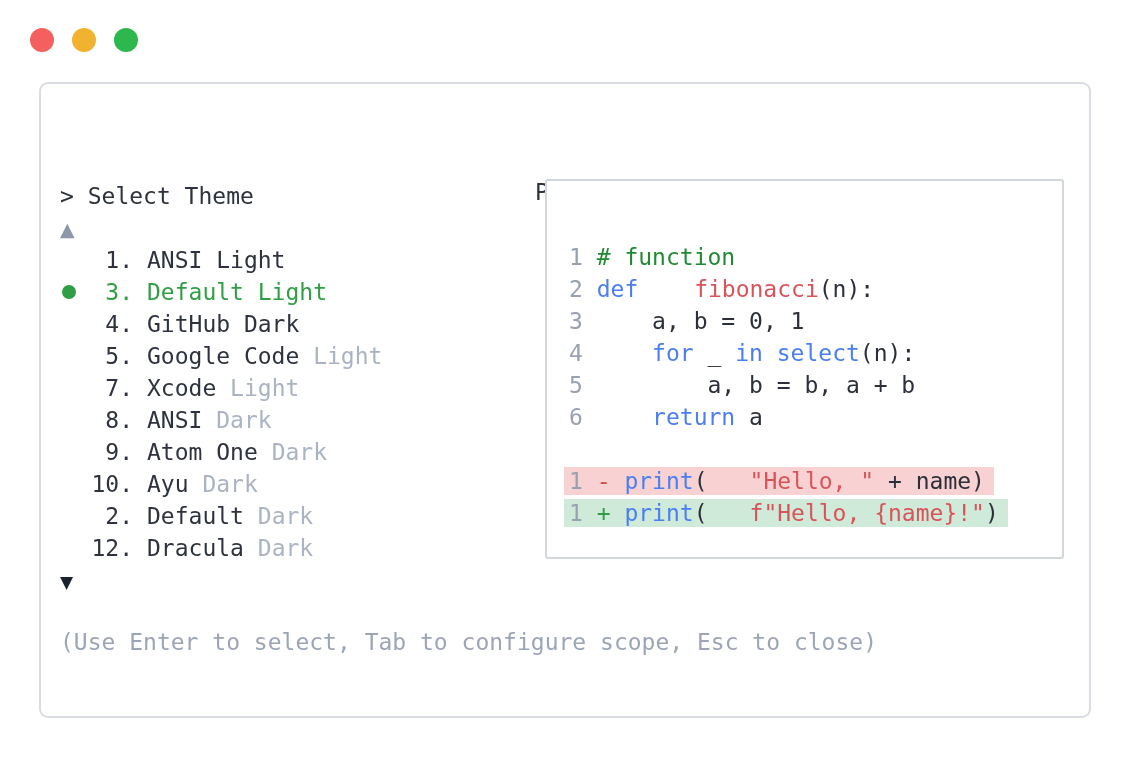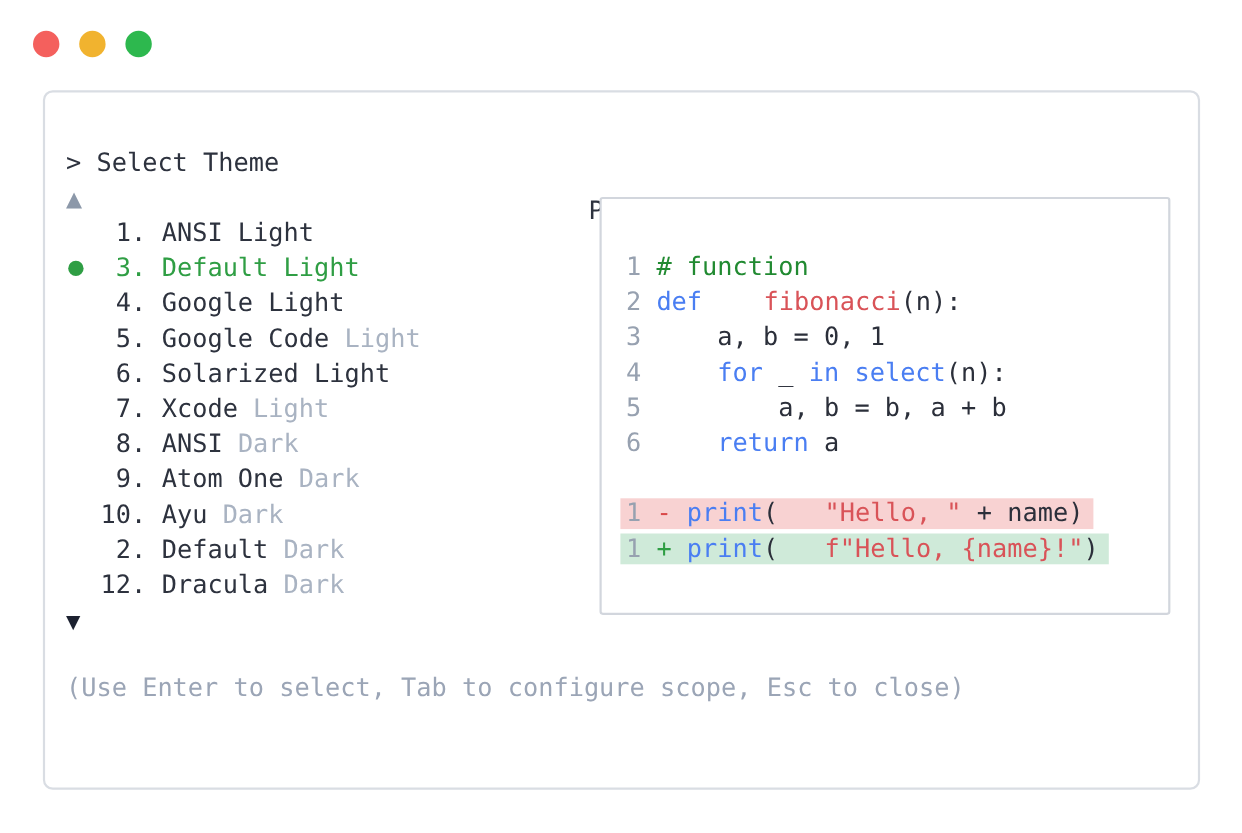--- a/index.html
+++ b/index.html
@@ -20,37 +20,37 @@
   }
   .traffic{position:absolute;left:30px;top:28px;display:flex;gap:18px;}
   .light{width:24px;height:24px;border-radius:50%;}
   .window{
     position:absolute;left:39px;top:82px;width:1052px;height:636px;
     background:#fff;border:2px solid var(--border);border-radius:9px;
   }
   
   .left-col{position:absolute;left:19px;top:48px;}
   .row{height:32px;line-height:32px;white-space:pre;}
-  .header-row{color:var(--text);}
+  .header-row{color:var(--text);margin-top:48px;}
   .arrow{font-family:"DejaVu Sans","Liberation Sans",sans-serif;}
   .arrow-up{color:var(--arrow_up);font-size:19px;}
   .arrow-down{color:var(--arrow_down);font-size:17px;}
   .list-item{cursor:default;}
   .marker{display:inline-block;width:31px;height:32px;position:relative;vertical-align:top;}
   .dot{position:absolute;left:2px;top:9px;width:14px;height:14px;border-radius:50%;background:var(--selected);}
   .num{display:inline-block;width:42px;text-align:right;margin-right:14px;color:var(--text);}
   .list-item.selected .num{color:var(--selected);}
   .hint-row{margin-top:30px;color:var(--hint);}
   
   .preview-label{position:absolute;left:494px;top:48px;height:32px;line-height:32px;color:var(--text);margin-top:44px;}
   .preview-box{
     position:absolute;left:504px;top:95px;width:519px;height:380px;
     border:2px solid var(--border_inner);border-radius:3px;background:#fff;
   }
-  .code{padding:46px 0 0 22px;}
+  .code{padding:60px 0 0 22px;}
   .code-line{height:32px;line-height:32px;white-space:pre;color:var(--plain);}
   .ln{color:var(--ln);}
   .diff{
     display:inline-block;height:28px;line-height:28px;margin-top:2px;vertical-align:top;
     margin-left:-5px;padding:0 9px 0 5px;
   }
   .diff-removed{background:var(--bg_removed);}
   .diff-added{background:var(--bg_added);}
   .c-kw{color:var(--kw);}
   .c-fn,.c-str{color:var(--red);margin-left:42px;}
@@ -71,23 +71,22 @@
     <span class="light" style="background: rgb(45, 184, 78);"></span>
   </div>
 
 <div class="window">
   <div class="left-col">
     <div class="row header-row">&gt; Select Theme</div>
     <div class="row"><span class="arrow arrow-up">▲</span></div>
     <div id="theme-list">
         <div class="row list-item"><span class="marker"></span><span class="num">1.</span><span class="name"><span class="c-default">ANSI Light</span></span></div>
         <div class="row list-item selected"><span class="marker"><span class="dot"></span></span><span class="num">3.</span><span class="name"><span class="c-selected">Default Light</span></span></div>
-        <div class="row list-item"><span class="marker"></span><span class="num">4.</span><span class="name"><span class="c-default">Google Light</span></span></div>
+        <div class="row list-item"><span class="marker"></span><span class="num">4.</span><span class="name"><span class="c-default">GitHub Dark</span></span></div>
         <div class="row list-item"><span class="marker"></span><span class="num">5.</span><span class="name"><span class="c-default">Google Code </span><span class="c-muted">Light</span></span></div>
-        <div class="row list-item"><span class="marker"></span><span class="num">6.</span><span class="name"><span class="c-default">Solarized Light</span></span></div>
         <div class="row list-item"><span class="marker"></span><span class="num">7.</span><span class="name"><span class="c-default">Xcode </span><span class="c-muted">Light</span></span></div>
         <div class="row list-item"><span class="marker"></span><span class="num">8.</span><span class="name"><span class="c-default">ANSI </span><span class="c-muted">Dark</span></span></div>
         <div class="row list-item"><span class="marker"></span><span class="num">9.</span><span class="name"><span class="c-default">Atom One </span><span class="c-muted">Dark</span></span></div>
         <div class="row list-item"><span class="marker"></span><span class="num">10.</span><span class="name"><span class="c-default">Ayu </span><span class="c-muted">Dark</span></span></div>
         <div class="row list-item"><span class="marker"></span><span class="num">2.</span><span class="name"><span class="c-default">Default </span><span class="c-muted">Dark</span></span></div>
         <div class="row list-item"><span class="marker"></span><span class="num">12.</span><span class="name"><span class="c-default">Dracula </span><span class="c-muted">Dark</span></span></div>
       </div>
     <div class="row"><span class="arrow arrow-down">▼</span></div>
     <div class="row hint-row">(Use Enter to select, Tab to configure scope, Esc to close)</div>
   </div>

